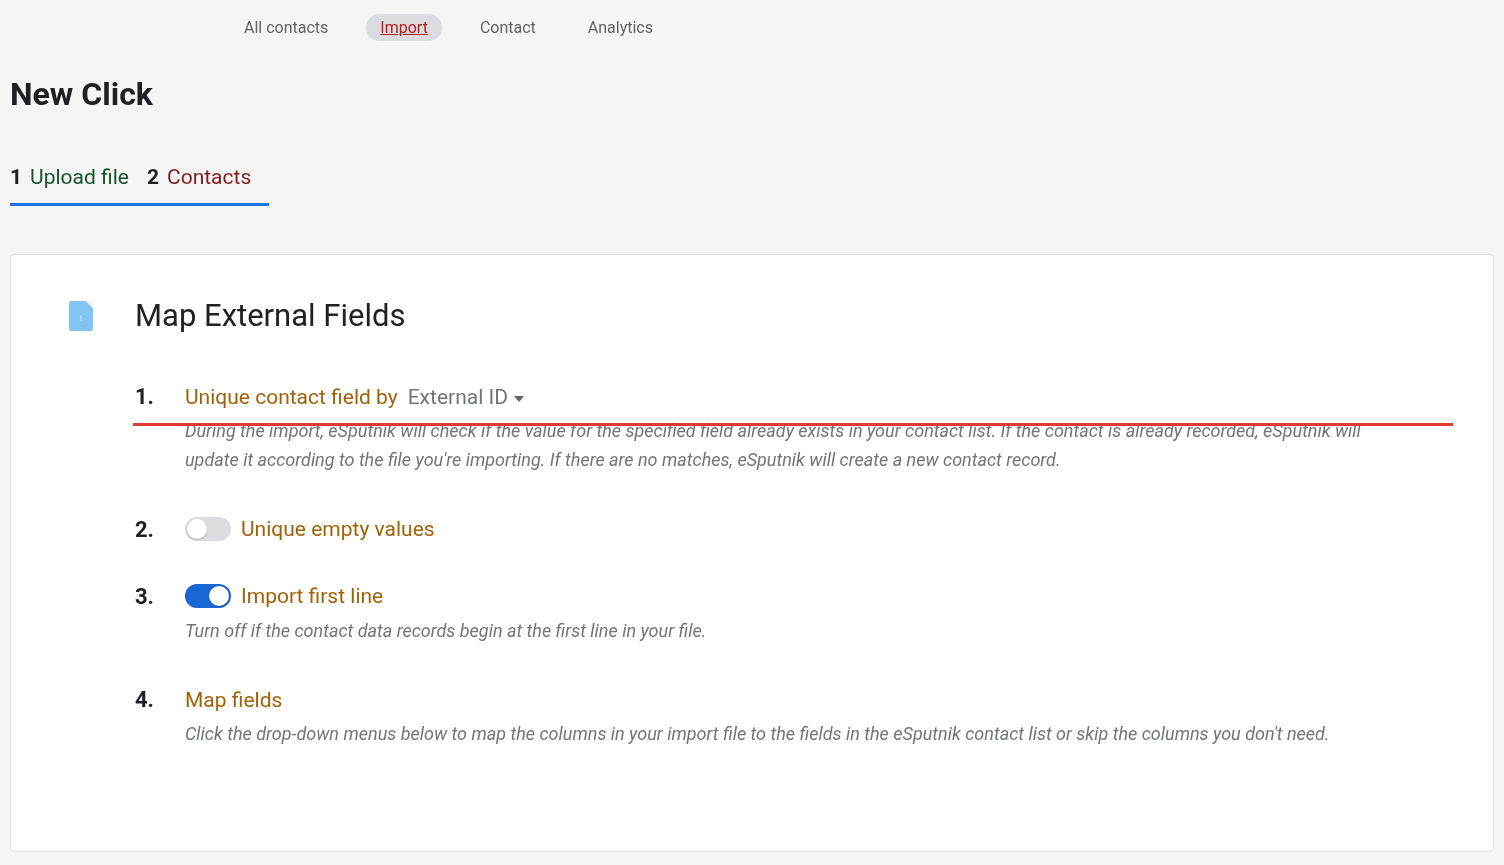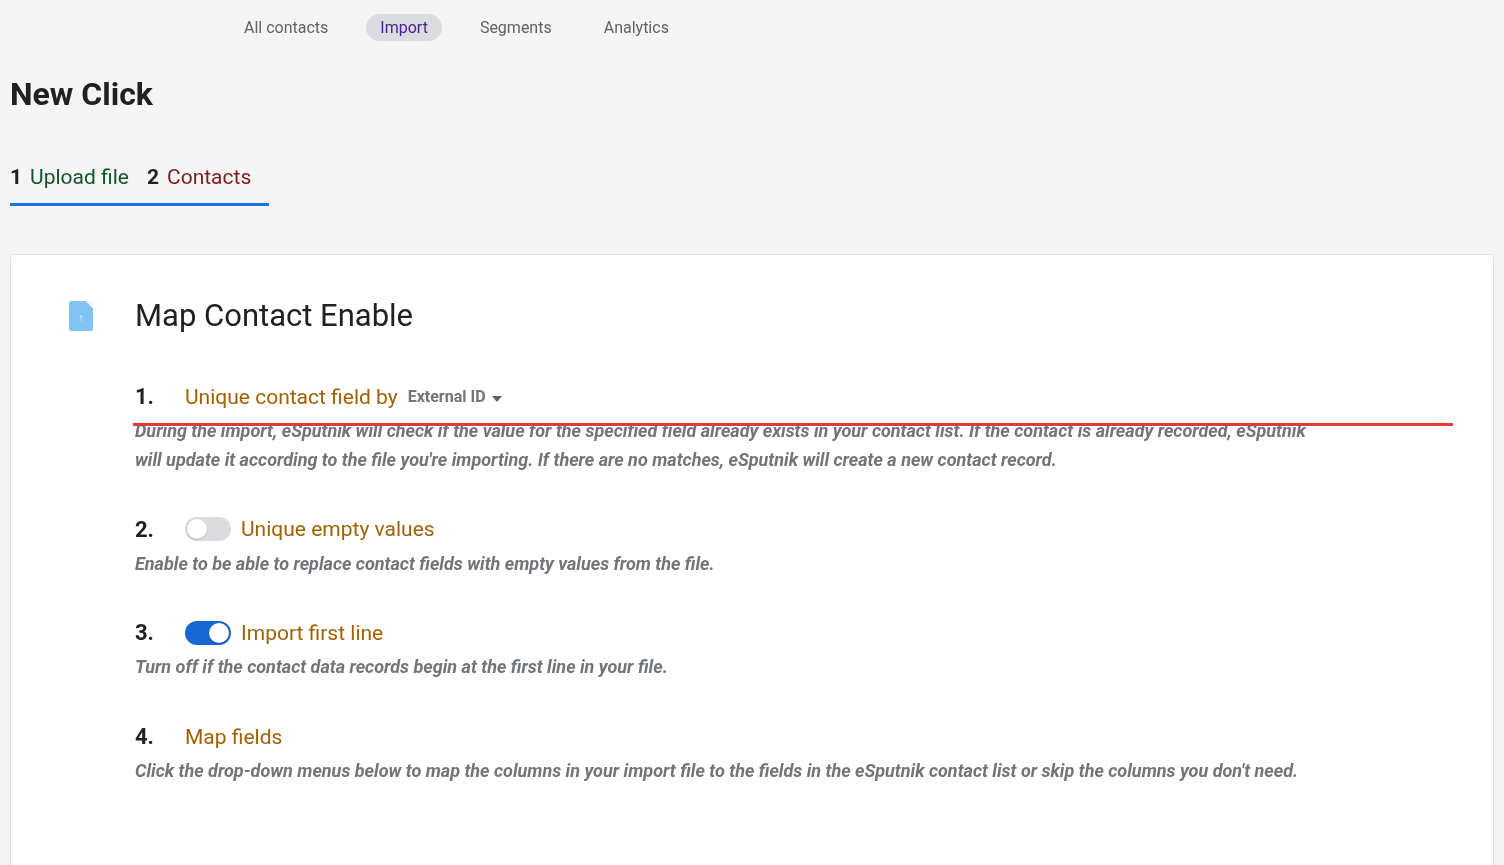--- a/index.html
+++ b/index.html
@@ -21,21 +21,22 @@
     }
     .nav-item {
       font-size: 16px;
       color: #5f6368;
       cursor: pointer;
       padding: 4px 14px;
       border-radius: 16px;
     }
     .nav-item.active {
       background: #dadce0;
-      color: #4c1d95;
+      color: #b91c1c;
+      text-decoration: underline;
     }
     .page-title {
       font-size: 32px;
       font-weight: 700;
       padding: 20px 0 40px 10px;
       color: #202124;
     }
     .steps {
       display: flex;
       gap: 0;
@@ -132,22 +133,22 @@
     .field-content {
       display: flex;
       align-items: center;
       gap: 10px;
     }
     .field-text {
       font-size: 21px;
       color: #a16207;
     }
     .dropdown-value {
-      font-size: 16px;
-      font-weight: 700;
+      font-size: 21px;
+      font-weight: 400;
       color: #707579;
       cursor: pointer;
       display: flex;
       align-items: center;
       gap: 6px;
     }
     .chevron-down {
       display: inline-block;
       width: 0;
       height: 0;
@@ -165,23 +166,23 @@
       left: -2px;
       right: -10px;
       bottom: -17px;
       height: 3px;
       background: #e53935;
     }
     .field-desc {
       font-size: 18px;
       font-style: italic;
       color: #70757a;
+      margin-left: 50px;
       line-height: 1.6;
       max-width: 1180px;
-      font-weight: bold;
     }
     .toggle {
       width: 46px;
       height: 24px;
       border-radius: 12px;
       background: #dadce0;
       position: relative;
       cursor: pointer;
       flex-shrink: 0;
     }
@@ -202,21 +203,21 @@
       left: auto;
       right: 2px;
     }
   </style>
 </head>
 <body>
 
 <div class="top-nav">
   <div class="nav-item">All contacts</div>
   <div class="nav-item active">Import</div>
-  <div class="nav-item">Segments</div>
+  <div class="nav-item">Contact</div>
   <div class="nav-item">Analytics</div>
 </div>
 
 <h1 class="page-title">New Click</h1>
 
 <div class="steps">
   <div class="step completed">
     <span class="step-num">1</span>
     <span class="step-label">Upload file</span>
   </div>
@@ -224,21 +225,21 @@
     <span class="step-num">2</span>
     <span class="step-label">Contacts</span>
   </div>
 </div>
 
 <div class="card">
   <div class="card-header">
     <div class="file-icon">
       <span class="file-icon-arrow">↑</span>
     </div>
-    <h2 class="card-title">Map Contact Enable</h2>
+    <h2 class="card-title">Map External Fields</h2>
   </div>
 
   <div class="field-list">
 
     <div class="field-item">
       <div class="field-row red-underline">
         <span class="field-num">1.</span>
         <div class="field-content">
           <span class="field-text">Unique contact field by</span>
           <span class="dropdown-value">
@@ -253,21 +254,20 @@
     <div class="field-item">
       <div class="field-row">
         <span class="field-num">2.</span>
         <div class="field-content">
           <div class="toggle">
             <div class="toggle-knob"></div>
           </div>
           <span class="field-text">Unique empty values</span>
         </div>
       </div>
-      <p class="field-desc">Enable to be able to replace contact fields with empty values from the file.</p>
     </div>
 
     <div class="field-item">
       <div class="field-row">
         <span class="field-num">3.</span>
         <div class="field-content">
           <div class="toggle on">
             <div class="toggle-knob"></div>
           </div>
           <span class="field-text">Import first line</span>

